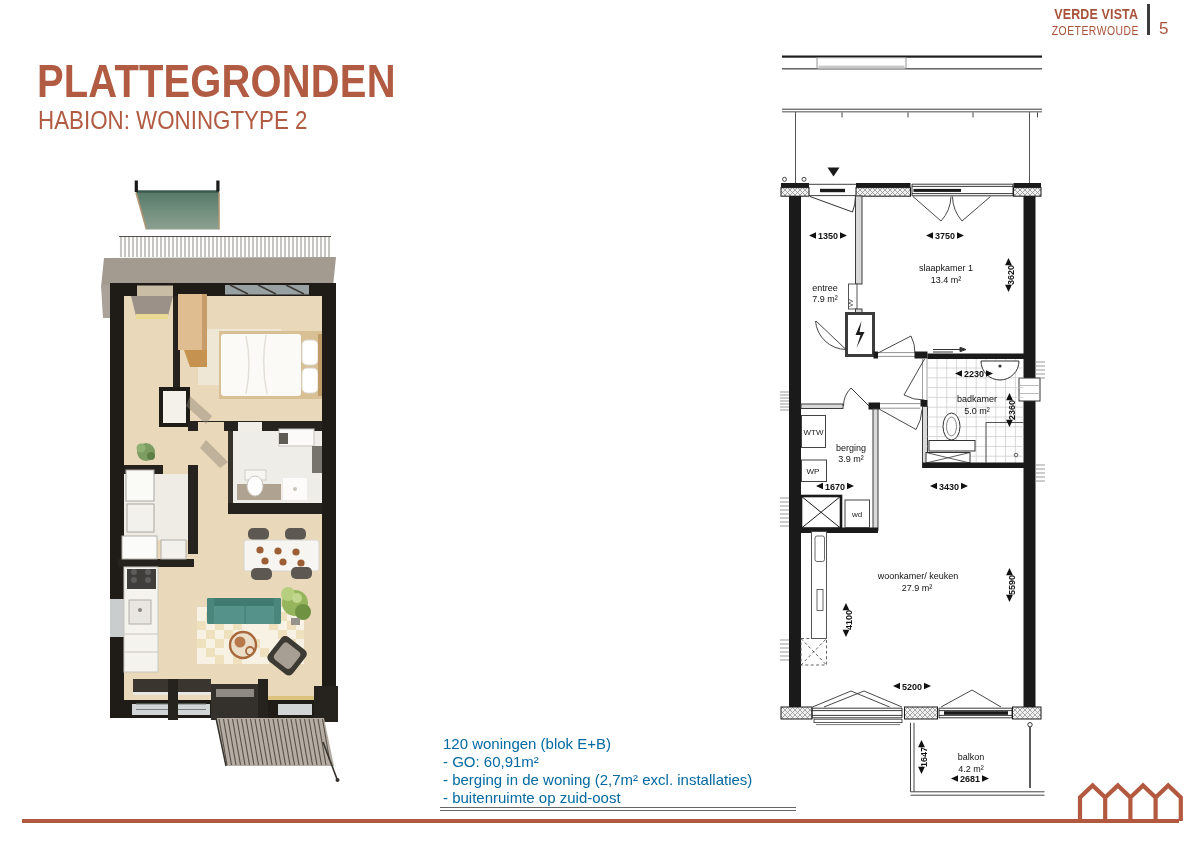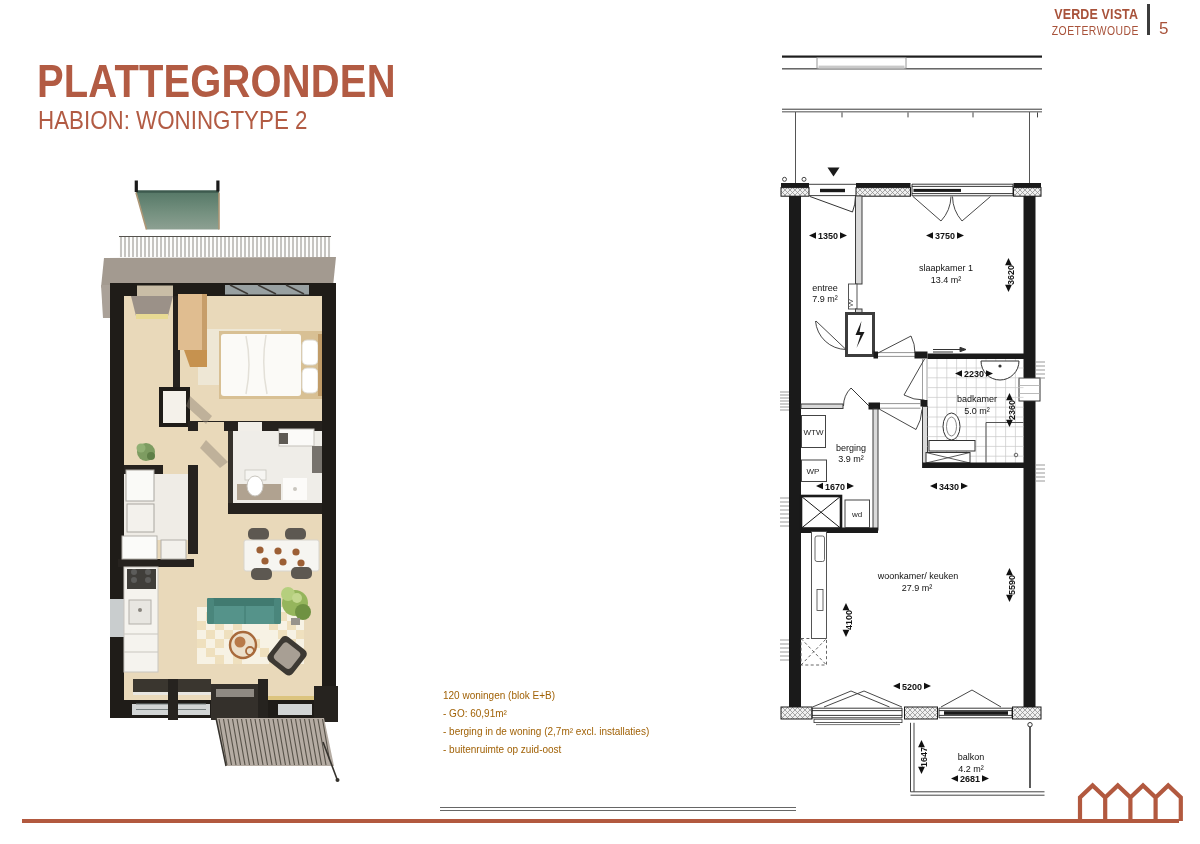--- a/index.html
+++ b/index.html
@@ -15,21 +15,21 @@
 <div class="abs" style="left:38px;top:106px;font-size:25px;color:#b25b43;letter-spacing:0px;transform:scaleX(0.894);transform-origin:0 0;">HABION: WONINGTYPE 2</div>
 
 <div class="abs" style="right:62px;top:5px;font-size:15px;font-weight:bold;color:#a8523a;letter-spacing:0.2px;transform:scaleX(0.83);transform-origin:100% 0;">VERDE VISTA</div>
 
 <div class="abs" style="right:61px;top:23px;font-size:13px;color:#a8523a;letter-spacing:0.6px;transform:scaleX(0.80);transform-origin:100% 0;">ZOETERWOUDE</div>
 
 <div class="abs" style="left:1147px;top:4px;width:3px;height:31px;background:#3c3c3c;"></div>
 
 <div class="abs" style="left:1159px;top:19px;font-size:17px;color:#a8523a;">5</div>
 
-<div class="abs" style="left:443px;top:687px;font-size:10px;color:#a16207;line-height:18px;">
+<div class="abs" style="left:443px;top:735px;font-size:15px;color:#0369a1;line-height:18px;">
 120 woningen (blok E+B)<br>
 - GO: 60,91m²<br>
 - berging in de woning (2,7m² excl.&nbsp;installaties)<br>
 - buitenruimte op zuid-oost
 </div>
 
 <div class="abs" style="left:440px;top:807px;width:356px;height:1px;background:#666;"></div>
 <div class="abs" style="left:440px;top:810px;width:356px;height:1px;background:#666;"></div>
 
 <div class="abs" style="left:22px;top:819px;width:1157px;height:4px;background:#b2593f;"></div>

